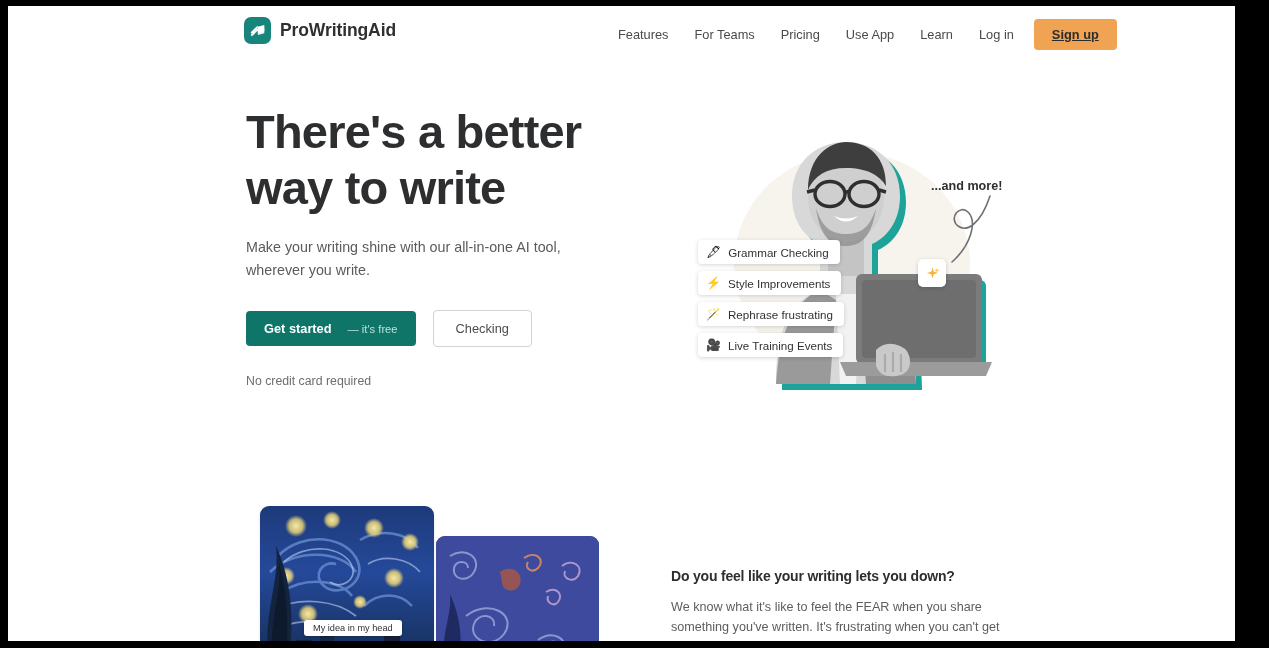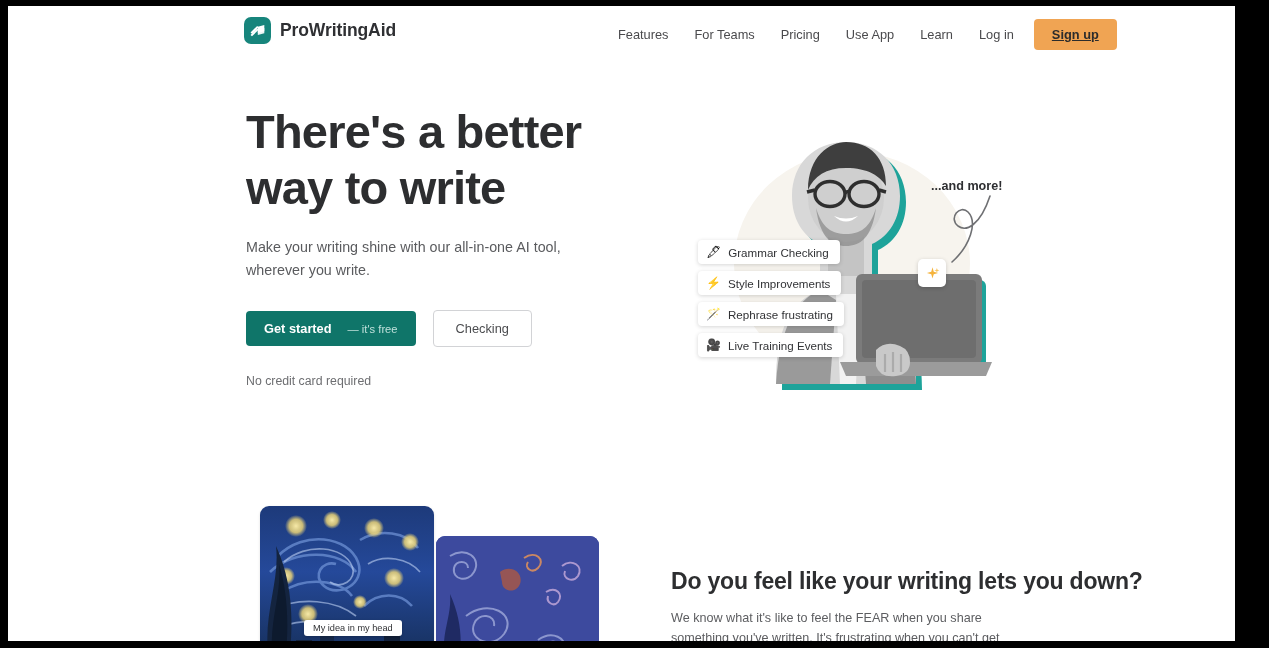--- a/index.html
+++ b/index.html
@@ -256,21 +256,21 @@
     position: absolute;
     left: 428px; top: 530px;
     width: 163px; height: 118px;
     border-radius: 9px;
     overflow: hidden;
     background: #3d4a9e;
   }
 
   #sec2-text { position: absolute; left: 663px; top: 562px; width: 352px; }
   #sec2-title {
-    font-size: 23px;
+    font-size: 14px;
     font-weight: bold;
     color: #2d2e30;
     letter-spacing: -0.2px;
     white-space: nowrap;
   }
   #sec2-body {
     margin-top: 13px;
     font-size: 12.6px;
     line-height: 1.62;
     color: #5c5d60;

